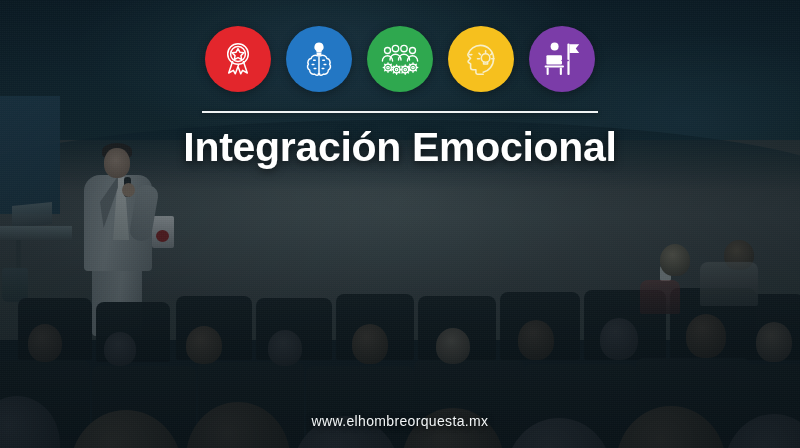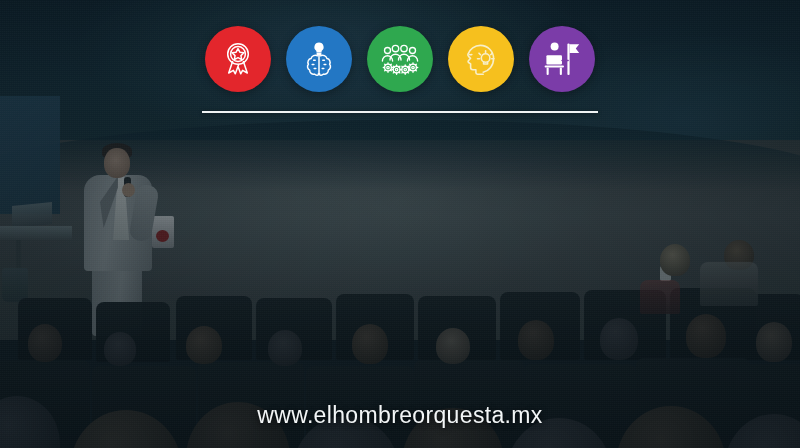--- a/index.html
+++ b/index.html
@@ -190,21 +190,21 @@
     letter-spacing: -.3px;
     text-shadow: 0 2px 9px rgba(0,0,0,.6);
     line-height: 1.05;
     white-space: nowrap;
   }
   .footer-url {
     position: absolute;
     left: 0; right: 0;
     bottom: 19px;
     text-align: center;
-    font-size: 23px;
+    font-size: 14px;
     font-weight: 400;
     color: #f2f5f6;
     letter-spacing: .35px;
     text-shadow: 0 1px 6px rgba(0,0,0,.7);
   }
 </style>
 </head>
 <body>
 
 <div class="stage">
@@ -387,17 +387,18 @@
               <path d="M20 21.4h6.1"></path>
             </g>
           </svg>
         </span>
       </div>
 
     </div>
 
     <div class="divider" style="background: rgb(240, 243, 244);"></div>
 
+    <div class="headline">Integración Emocional</div>
   </div>
 
   <div class="footer-url">www.elhombreorquesta.mx</div>
 
 </div>
 
 </body></html>

